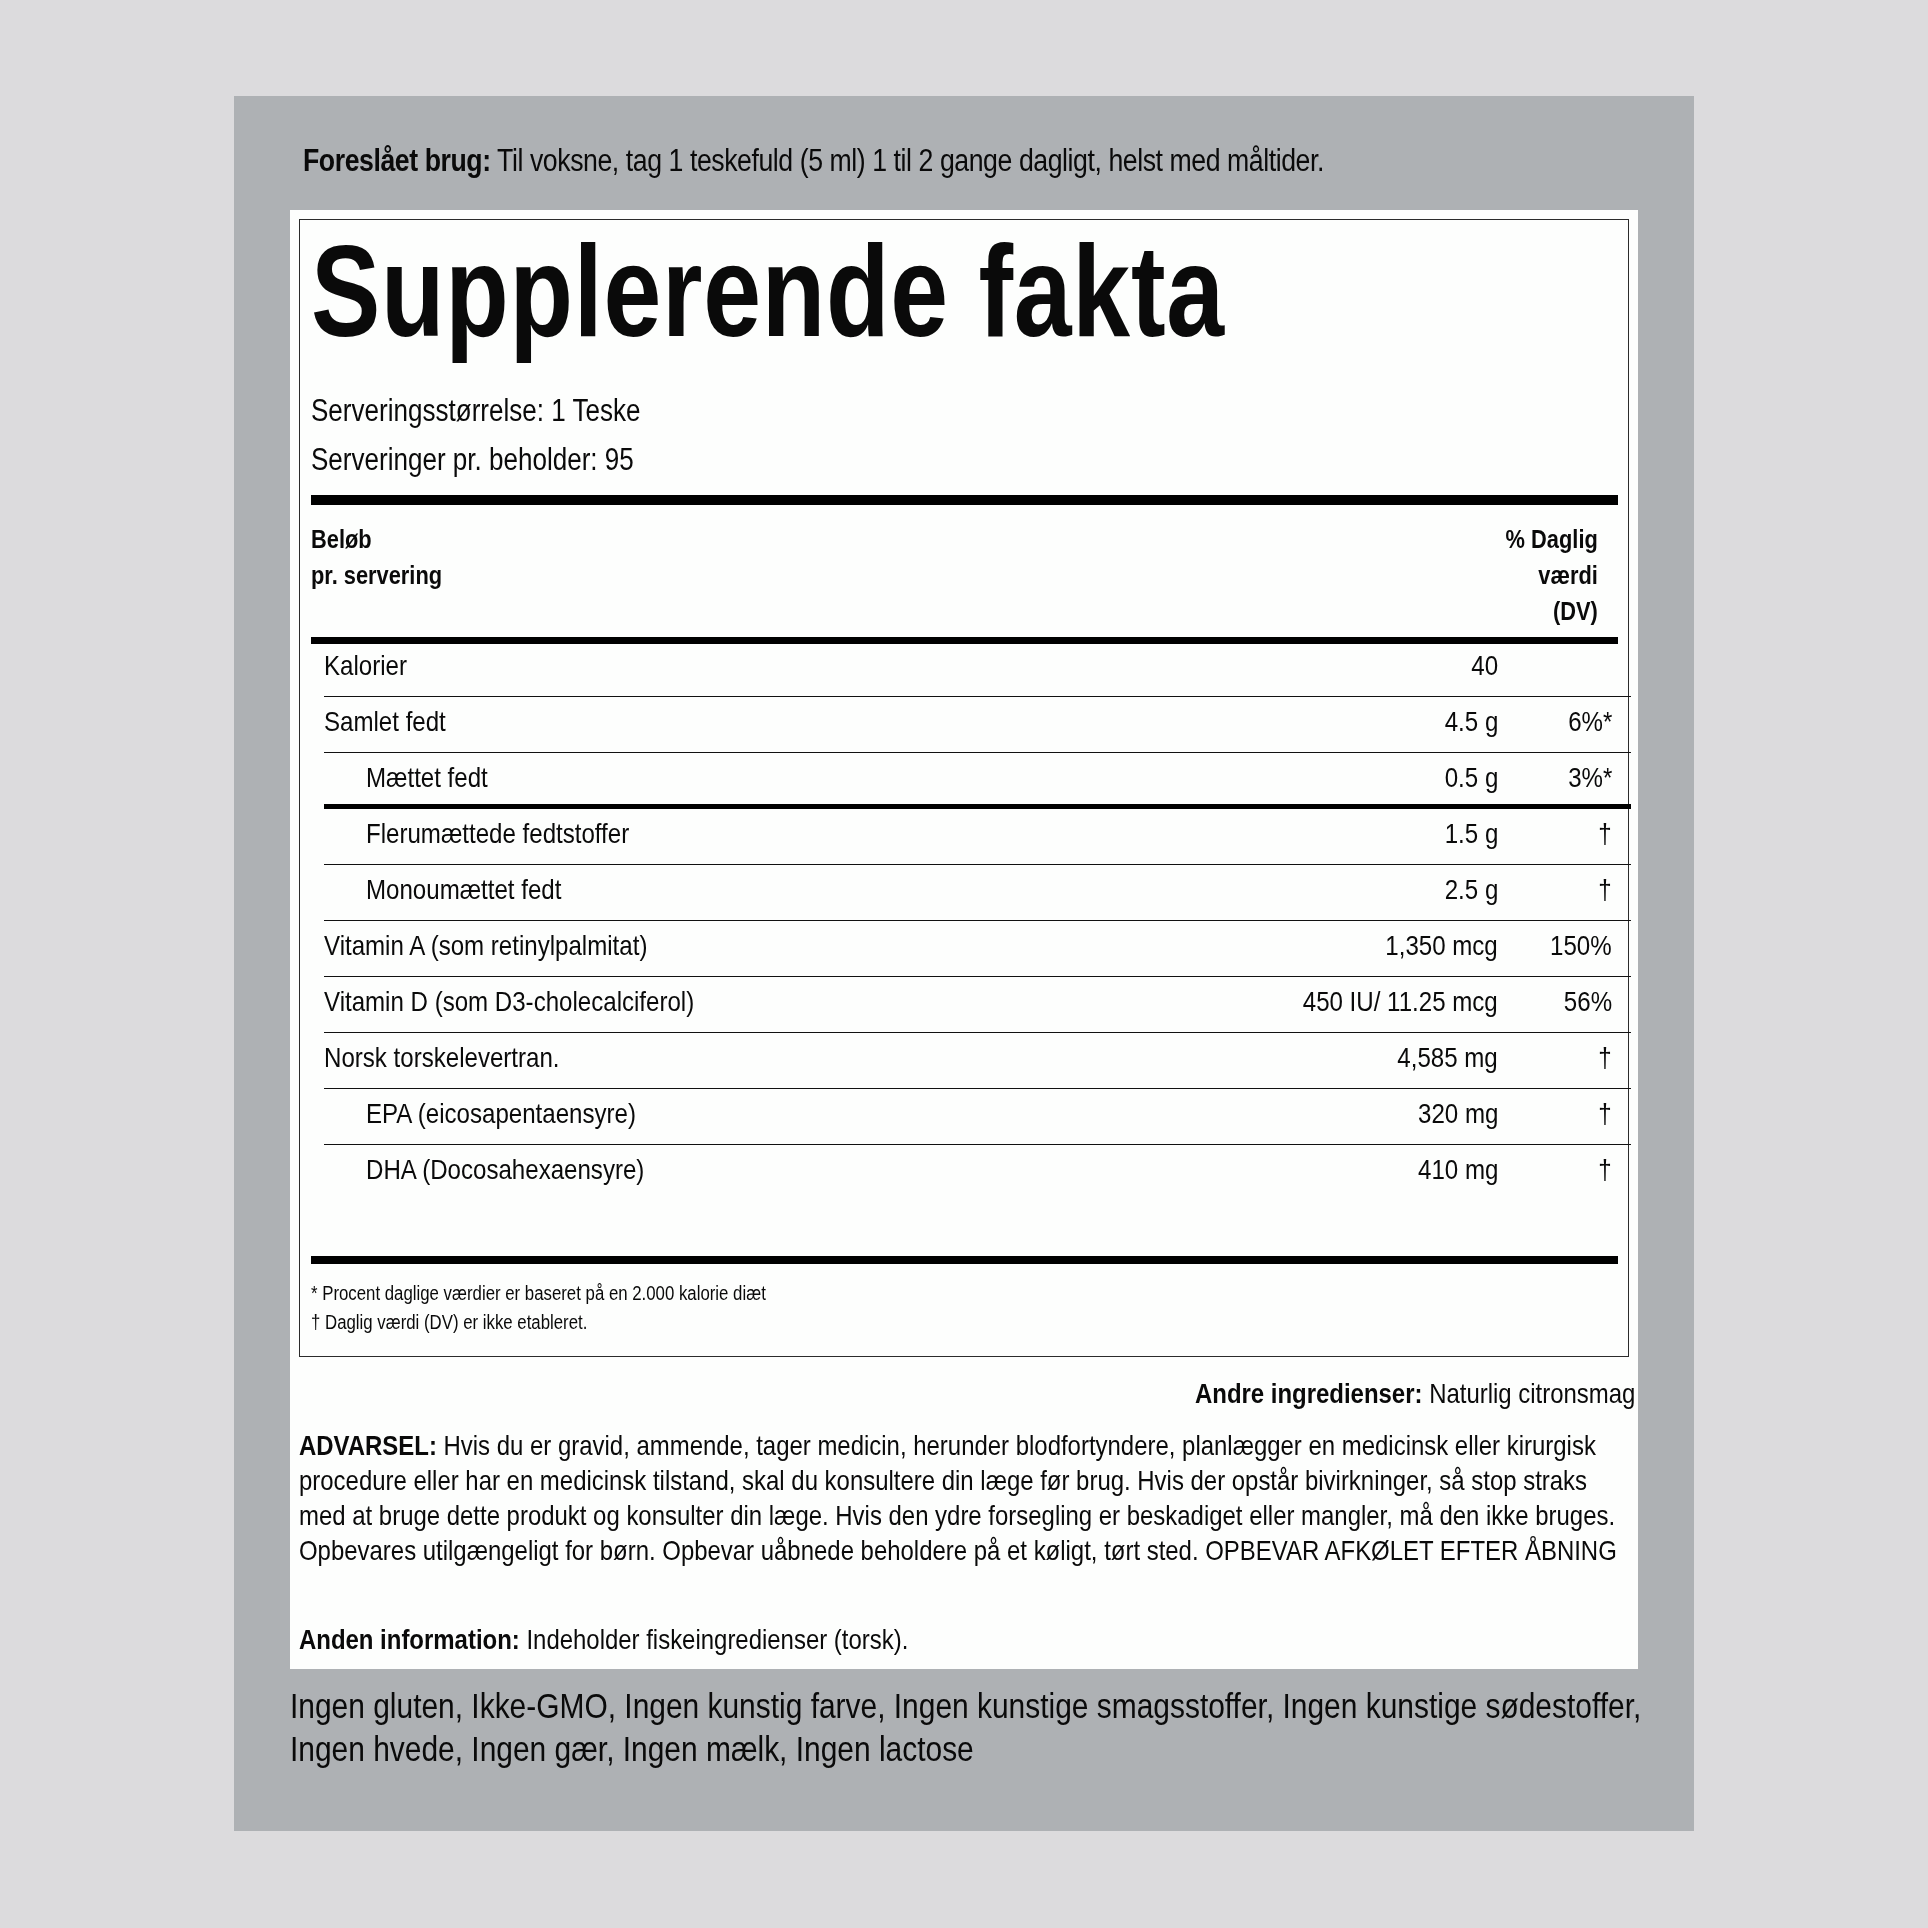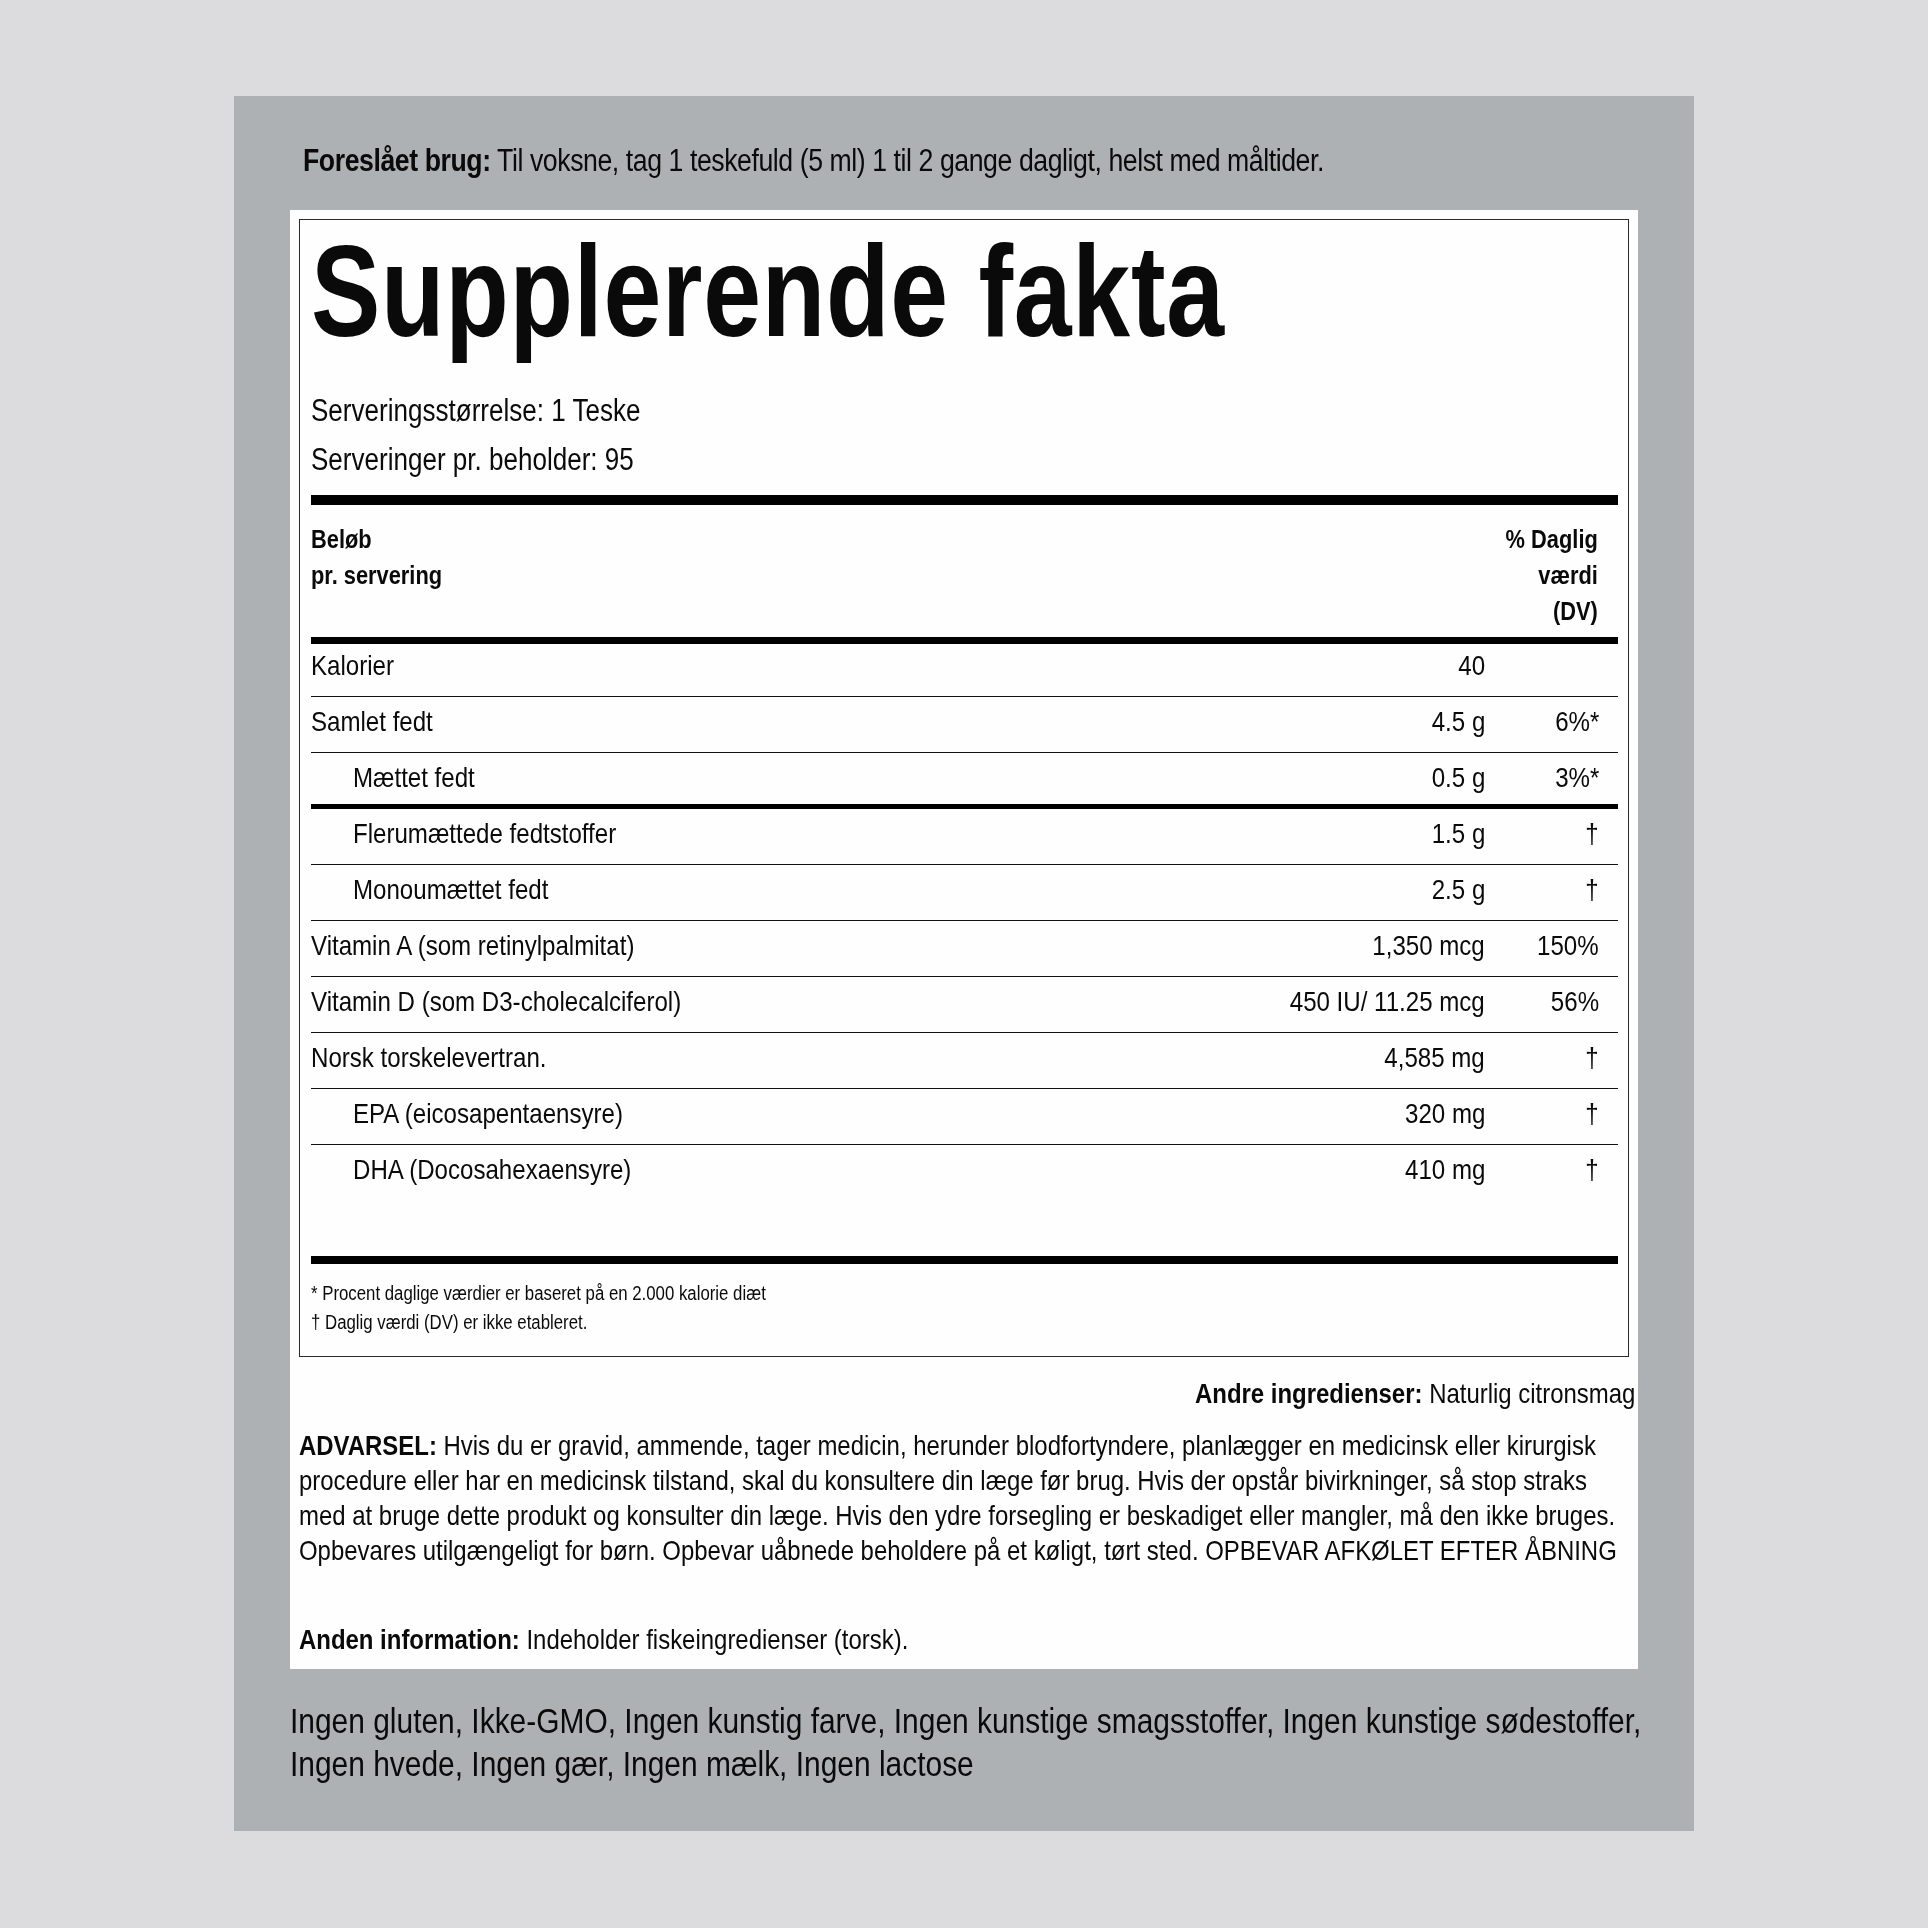--- a/index.html
+++ b/index.html
@@ -11,33 +11,33 @@
   .usage { position:absolute; left:303px; top:143px; font-size:31px; letter-spacing:-0.5px; transform:scaleX(0.86); transform-origin:left center; white-space:nowrap; }
   .usage b { font-weight:bold; }
   .card { position:absolute; left:290px; top:210px; width:1348px; height:1459px; background:#fdfefd; }
   .box { position:absolute; left:299px; top:219px; width:1328px; height:1136px; border:1.9px solid #2b2b2b; background:#fdfefd; }
   .title { position:absolute; left:311px; top:226px; font-size:130px; font-weight:bold; line-height:1; white-space:nowrap; transform:scaleX(0.80); transform-origin:left top; letter-spacing:0.9px; }
   .serv { position:absolute; left:311px; font-size:31px; white-space:nowrap; transform:scaleX(0.84); transform-origin:left center; }
   .bar { position:absolute; left:311px; width:1307px; background:#000; }
   .hdr { position:absolute; font-size:26px; font-weight:bold; line-height:36px; transform:scaleX(0.84); white-space:nowrap; }
   .hdr.left { left:311px; top:521px; transform-origin:left top; }
   .hdr.right { right:330px; top:521px; text-align:right; transform-origin:right top; }
-  .rows { position:absolute; left:311px; top:641px; width:1307px; }
+  .rows { position:absolute; left:324px; top:641px; width:1307px; }
   .row { position:relative; height:56px; box-sizing:border-box; border-bottom:1.9px solid #111; }
   .row.thick { border-bottom:5.6px solid #000; }
   .row.last { border-bottom:none; }
   .row .lbl { position:absolute; left:0; top:9.4px; font-size:28px; white-space:nowrap; transform:scaleX(0.86); transform-origin:left center; }
   .row.indent .lbl { left:42px; }
   .row .amt { position:absolute; right:133px; top:9.4px; font-size:28px; white-space:nowrap; transform:scaleX(0.86); transform-origin:right center; text-align:right; }
   .row .dv { position:absolute; right:19px; top:9.4px; font-size:28px; white-space:nowrap; transform:scaleX(0.86); transform-origin:right center; text-align:right; }
   .foot { position:absolute; left:311px; font-size:20px; white-space:nowrap; transform:scaleX(0.84); transform-origin:left center; }
   .para { position:absolute; left:299px; width:1337px; font-size:28px; line-height:35px; }
   .para .inner { width:1563px; transform:scaleX(0.855); transform-origin:left top; }
   .para b { font-weight:bold; }
-  .free { position:absolute; left:290px; top:1684px; width:1394px; font-size:35px; line-height:43px;margin-top:15px; }
+  .free { position:absolute; left:290px; top:1684px; width:1394px; font-size:35px; line-height:43px; }
   .free .inner { width:1620px; transform:scaleX(0.855); transform-origin:left top; }
 </style>
 </head>
 <body>
 
 <div class="panel"></div>
 
 <div class="usage"><b>Foreslået brug:</b><span> Til voksne, tag 1 teskefuld (5 ml) 1 til 2 gange dagligt, helst med måltider.</span></div>
 
 <div class="card"></div>

